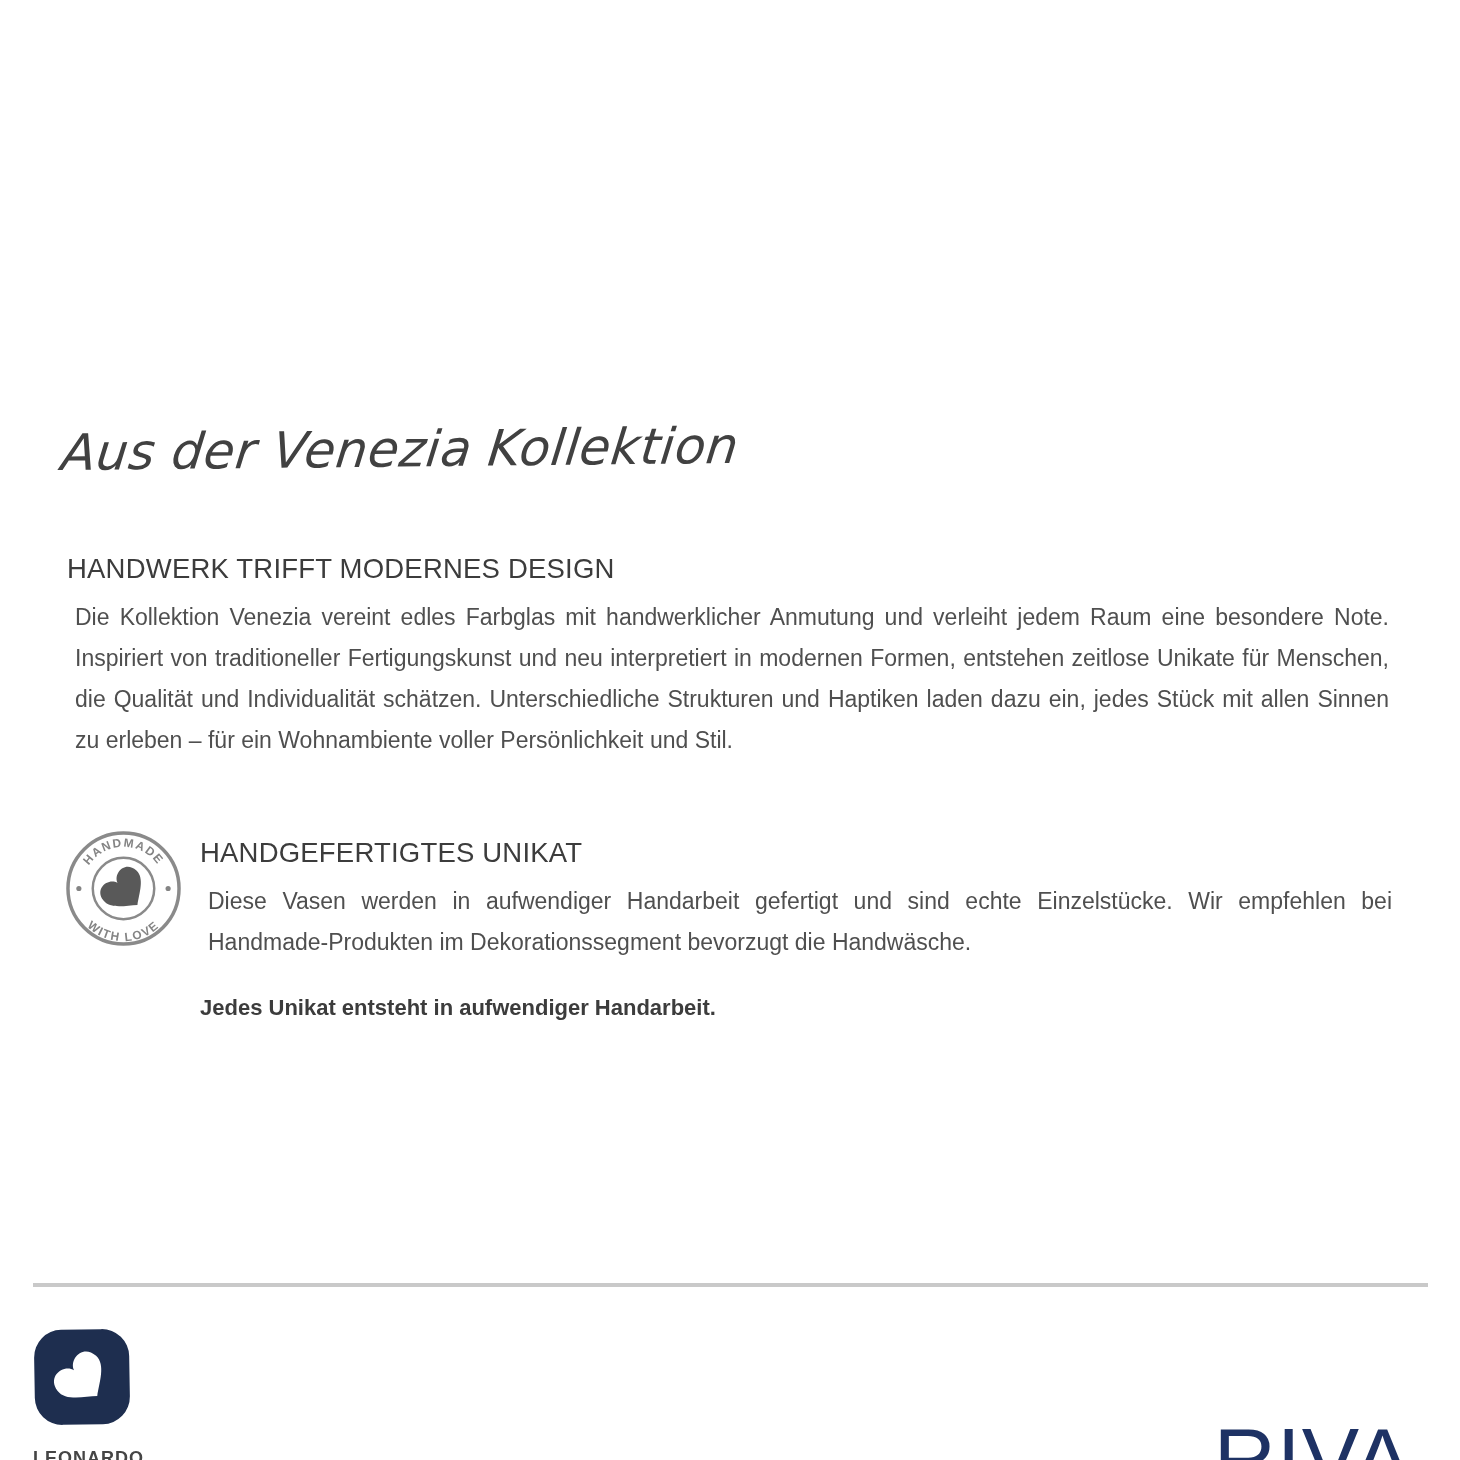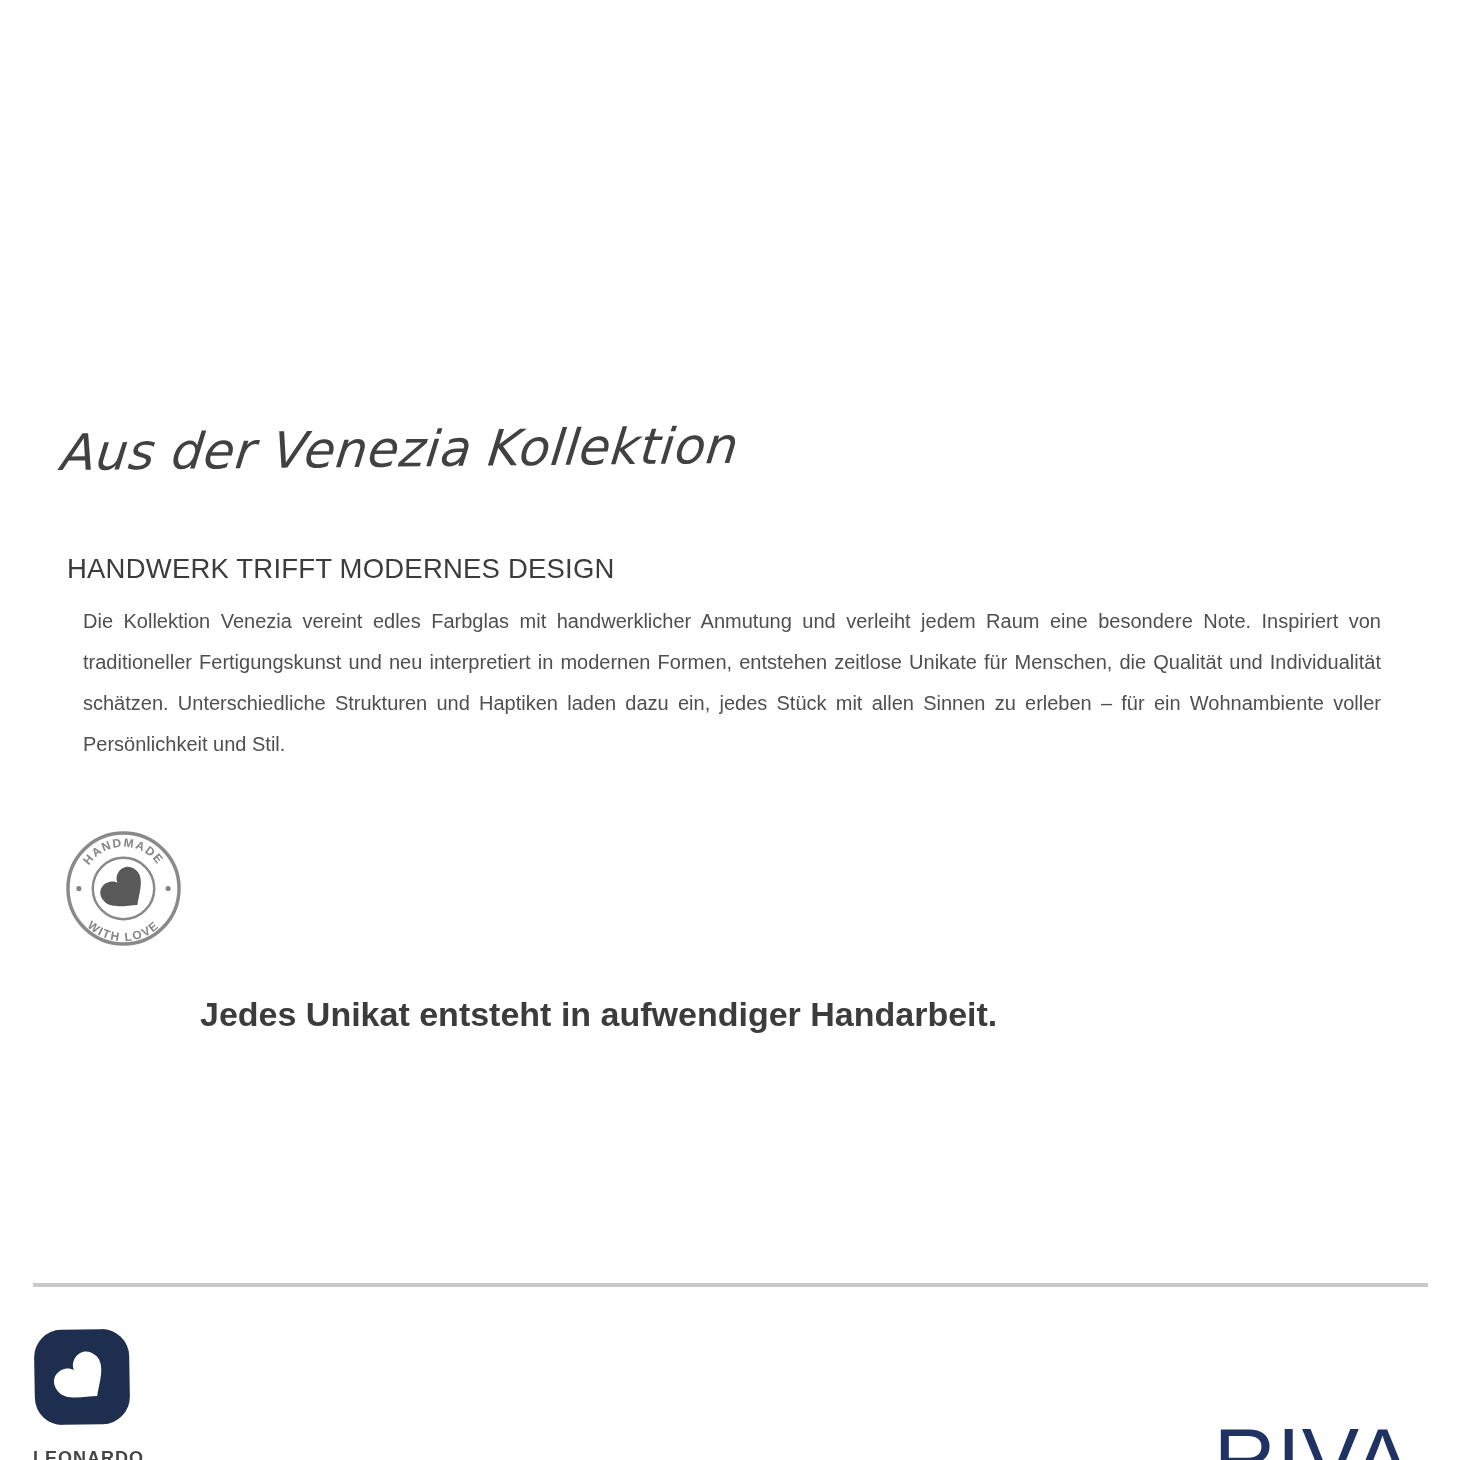--- a/index.html
+++ b/index.html
@@ -25,26 +25,26 @@
     white-space:nowrap;
   }
   .text-block{position:absolute;}
   .craft-block{left:67px;top:552px;width:1330px;}
   .handmade-block{left:200px;top:836px;width:1200px;}
   .section-heading{
     margin:0 0 12px 0;font-size:27.5px;font-weight:normal;line-height:33px;
     color:var(--text-heading);letter-spacing:0.2px;
   }
   .section-body{
-    margin:16px;font-size:20px;line-height:41px;color:var(--text-body);
+    margin:8px;font-size:23px;line-height:41px;color:var(--text-body);
     text-align:justify;
   }
   .note{
     position:absolute;left:200px;top:995px;margin:0;
-    font-size:34px;font-weight:bold;color:var(--text-heading);
+    font-size:22px;font-weight:bold;color:var(--text-heading);
   }
   .badge{position:absolute;left:64px;top:829px;width:119px;height:119px;}
   .badge svg{width:100%;height:100%;display:block;}
   .badge-ring{fill:none;stroke:var(--badge-gray);}
   .badge-text{
     font-family:"Liberation Sans", sans-serif;font-size:12px;font-weight:bold;
     fill:#848484;letter-spacing:1.6px;
   }
   .badge-dot{fill:#848484;}
   .badge-heart{fill:#595959;}
@@ -91,20 +91,24 @@
         <textPath href="#badge-arc-bottom" startOffset="50%">WITH LOVE</textPath>
       </text>
       <circle class="badge-dot" cx="15" cy="60" r="2.6"></circle>
       <circle class="badge-dot" cx="105" cy="60" r="2.6"></circle>
       <g transform="translate(60,61) rotate(-42)">
         <path class="badge-heart" d="M 0,-9 C -3,-19 -21,-21 -22.5,-5.5 C -23.5,6 -9,13.5 0,21 C 9,13.5 23.5,6 22.5,-5.5 C 21,-21 3,-19 0,-9 Z"></path>
       </g>
     </svg>
   </div>
 
+  <section class="text-block handmade-block">
+    <h2 class="section-heading">HANDGEFERTIGTES UNIKAT</h2>
+    <p class="section-body">Diese Vasen werden in aufwendiger Handarbeit gefertigt und sind echte Einzelstücke. Wir empfehlen bei Handmade-Produkten im Dekorationssegment bevorzugt die Handwäsche.</p>
+  </section>
 
   <p class="note">Jedes Unikat entsteht in aufwendiger Handarbeit.</p>
 
   <hr class="divider">
 
   <footer>
     <div class="brand">
       <svg class="brand-logo" viewBox="0 0 100 100" aria-hidden="true">
         <rect class="brand-squircle" x="1.5" y="1.5" width="97" height="97" rx="28" transform="rotate(-1 50 50)"></rect>
         <g transform="translate(49,51) rotate(-42) scale(1.18)">

